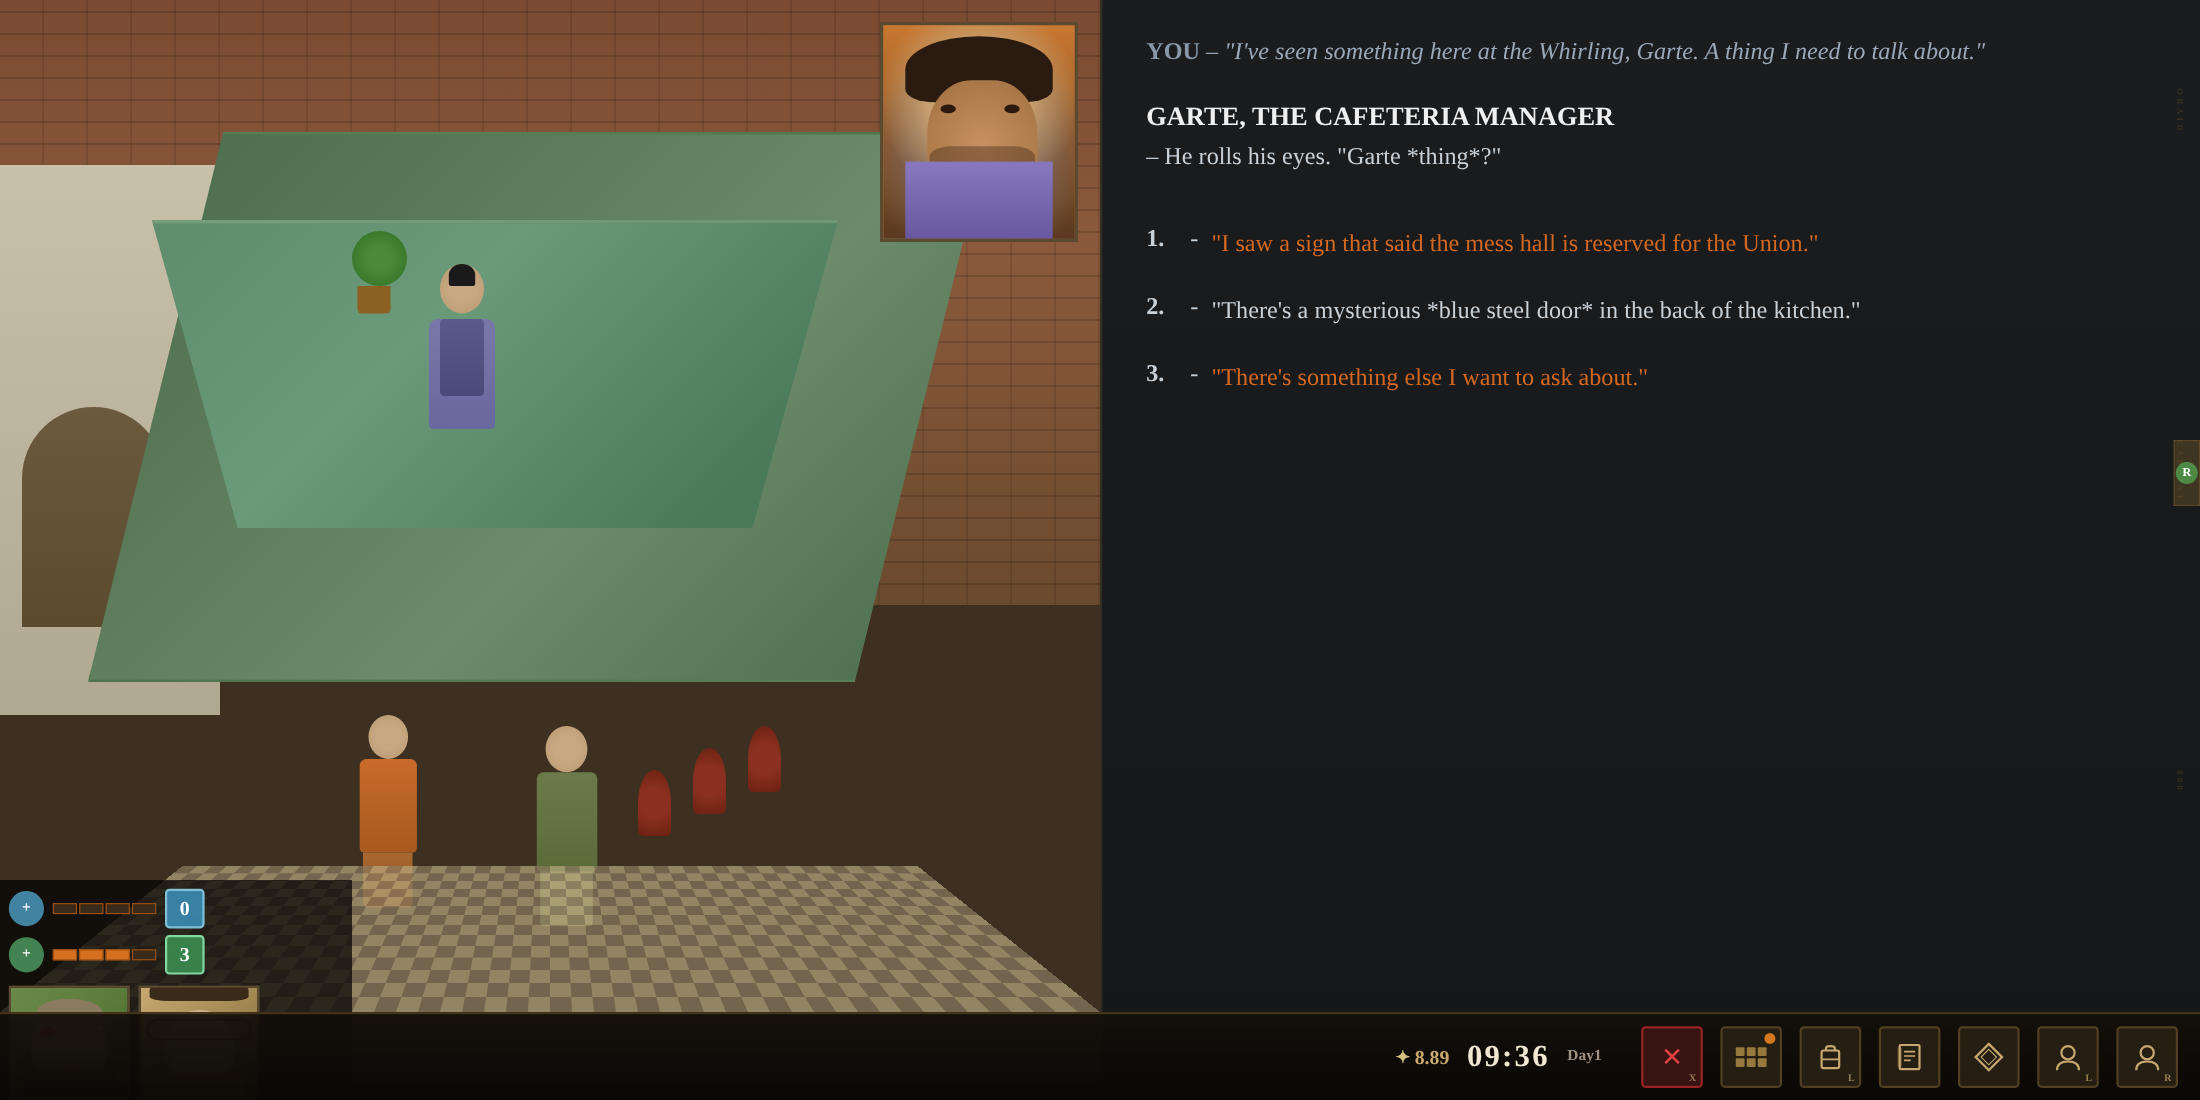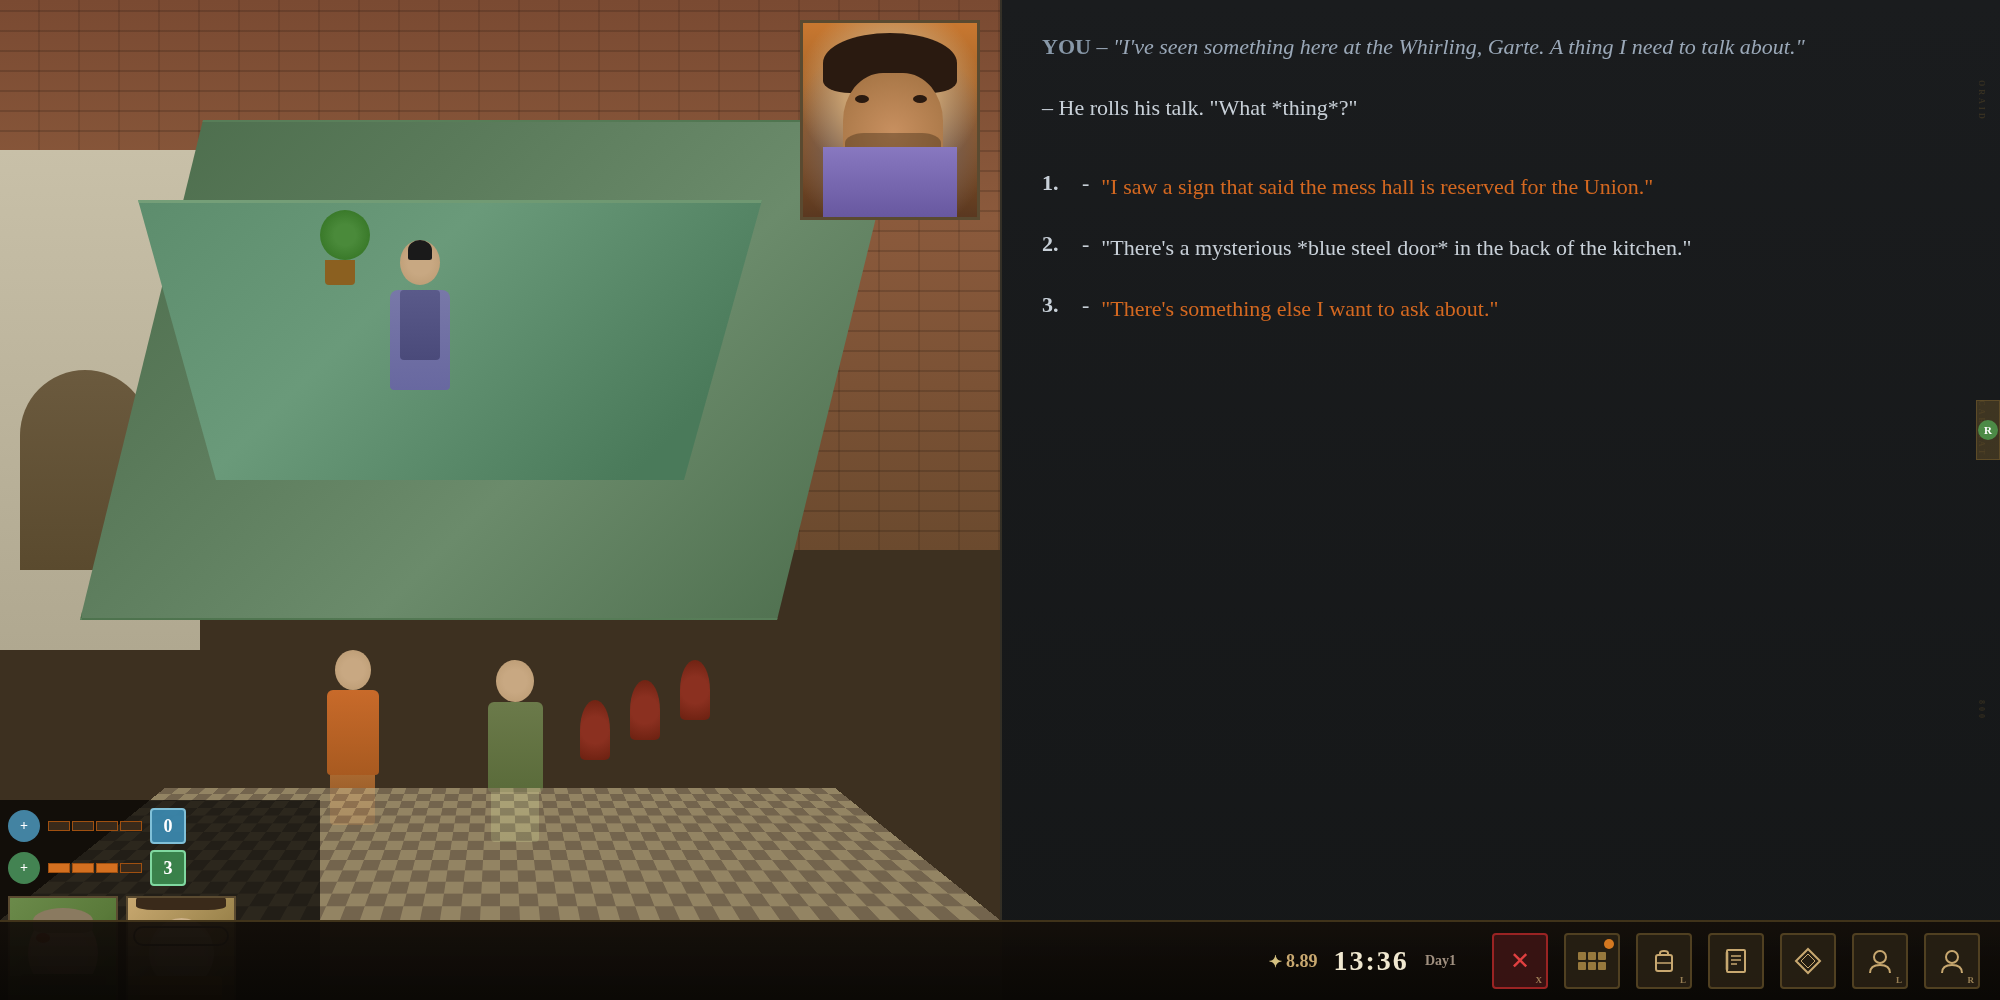--- a/index.html
+++ b/index.html
@@ -752,22 +752,25 @@
   </div>
 
   <div class="dialogue-content">
 
     <div class="prev-dialogue">
       <span class="speaker-you">YOU</span>
       <span class="speaker-quote"> – "I've seen something here at the Whirling, Garte. A thing I need to talk about."</span>
     </div>
 
     <div class="npc-response">
+      <div class="speaker-name">
+        <span>GARTE, THE CAFETERIA MANAGER</span>
+      </div>
       <div class="speaker-text">
-        <span>– He rolls his talk. "What *thing*?"</span>
+        <span>– He rolls his eyes. "Garte *thing*?"</span>
       </div>
     </div>
 
     <div class="dialogue-choices">
 
       <div class="choice-item">
         <span class="choice-number">1.</span>
         <span class="choice-dash">-</span>
         <span class="choice-text-orange">"I saw a sign that said the mess hall is reserved for the Union."</span>
       </div>
@@ -789,21 +792,21 @@
   </div>
 </div>
 
 <div id="bottom-toolbar">
 
   <div class="time-display">
     <div class="currency">
       <span class="currency-icon">✦</span>
       <span>8.89</span>
     </div>
-    <div class="time">13:36</div>
+    <div class="time">09:36</div>
     <div class="day-badge">Day1</div>
   </div>
 
   <div class="toolbar-btn toolbar-x-btn">
     <span class="toolbar-btn-icon" style="color:#e04040;">✕</span>
     <span class="toolbar-btn-label">X</span>
   </div>
 
   <div class="toolbar-btn" style="position:relative;">
     <div class="dot-grid">

